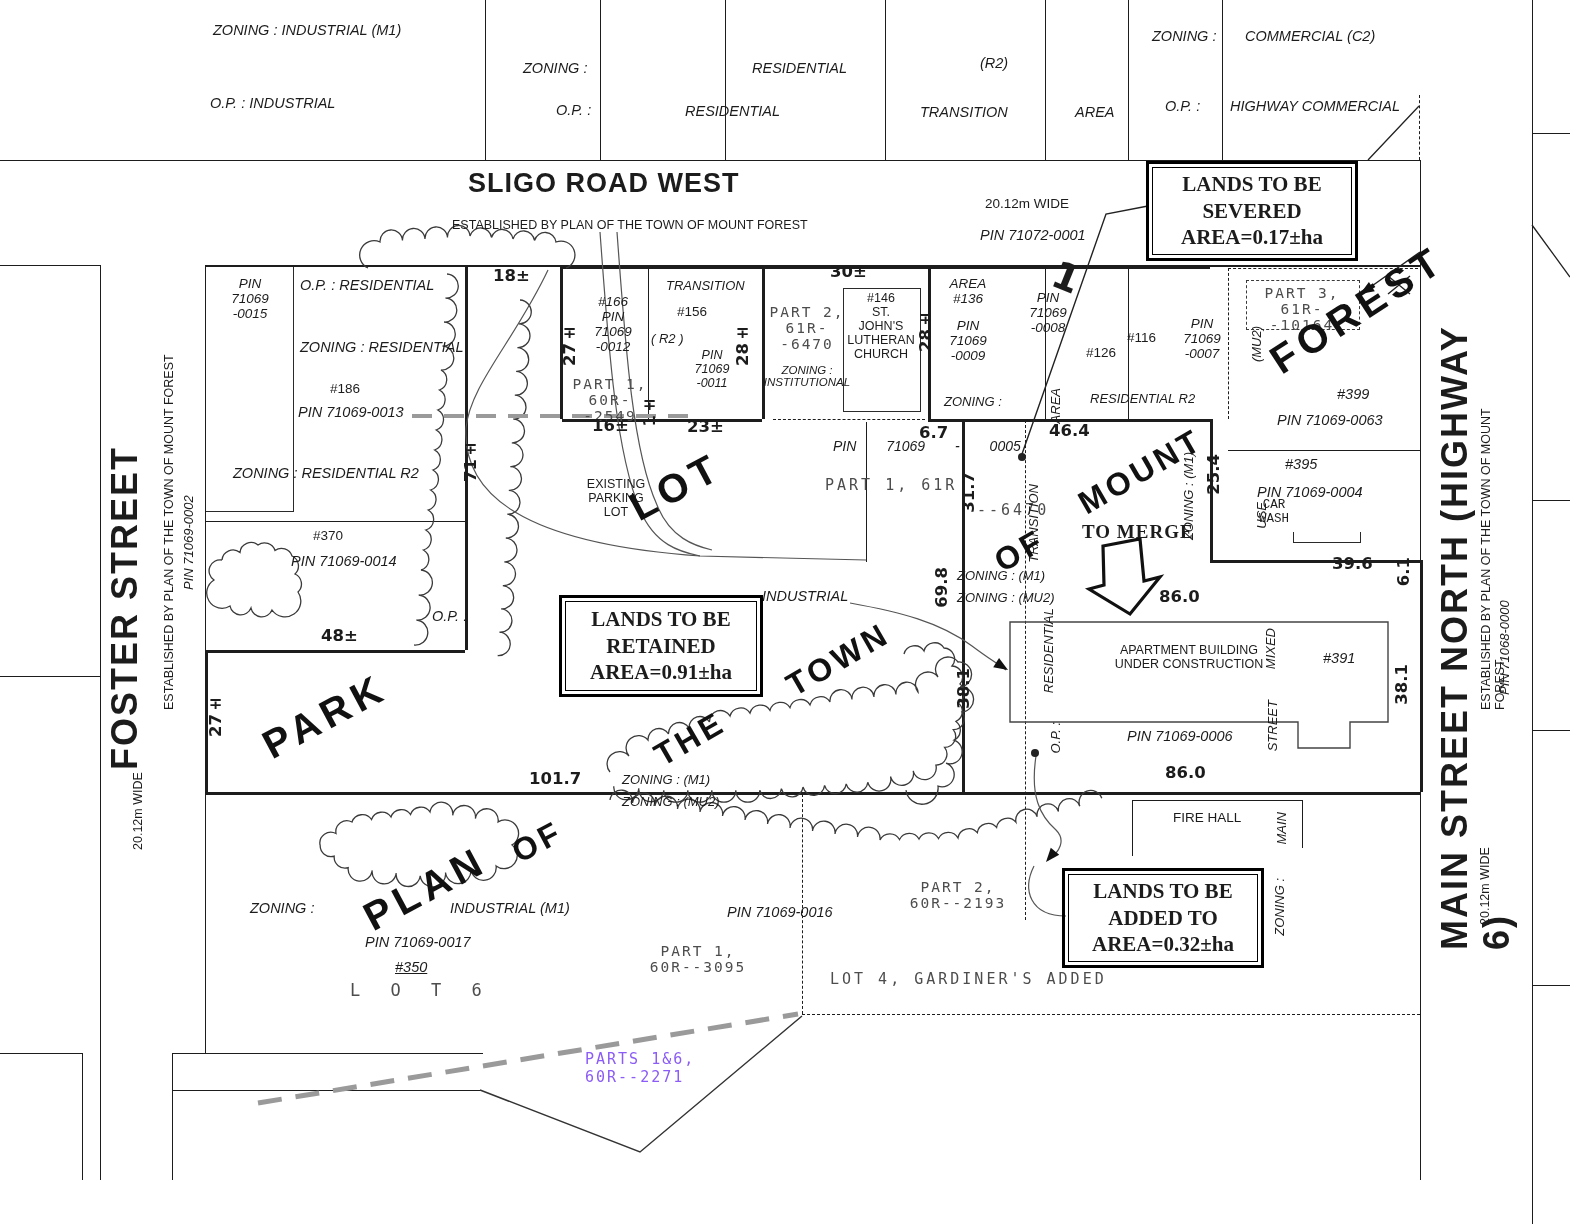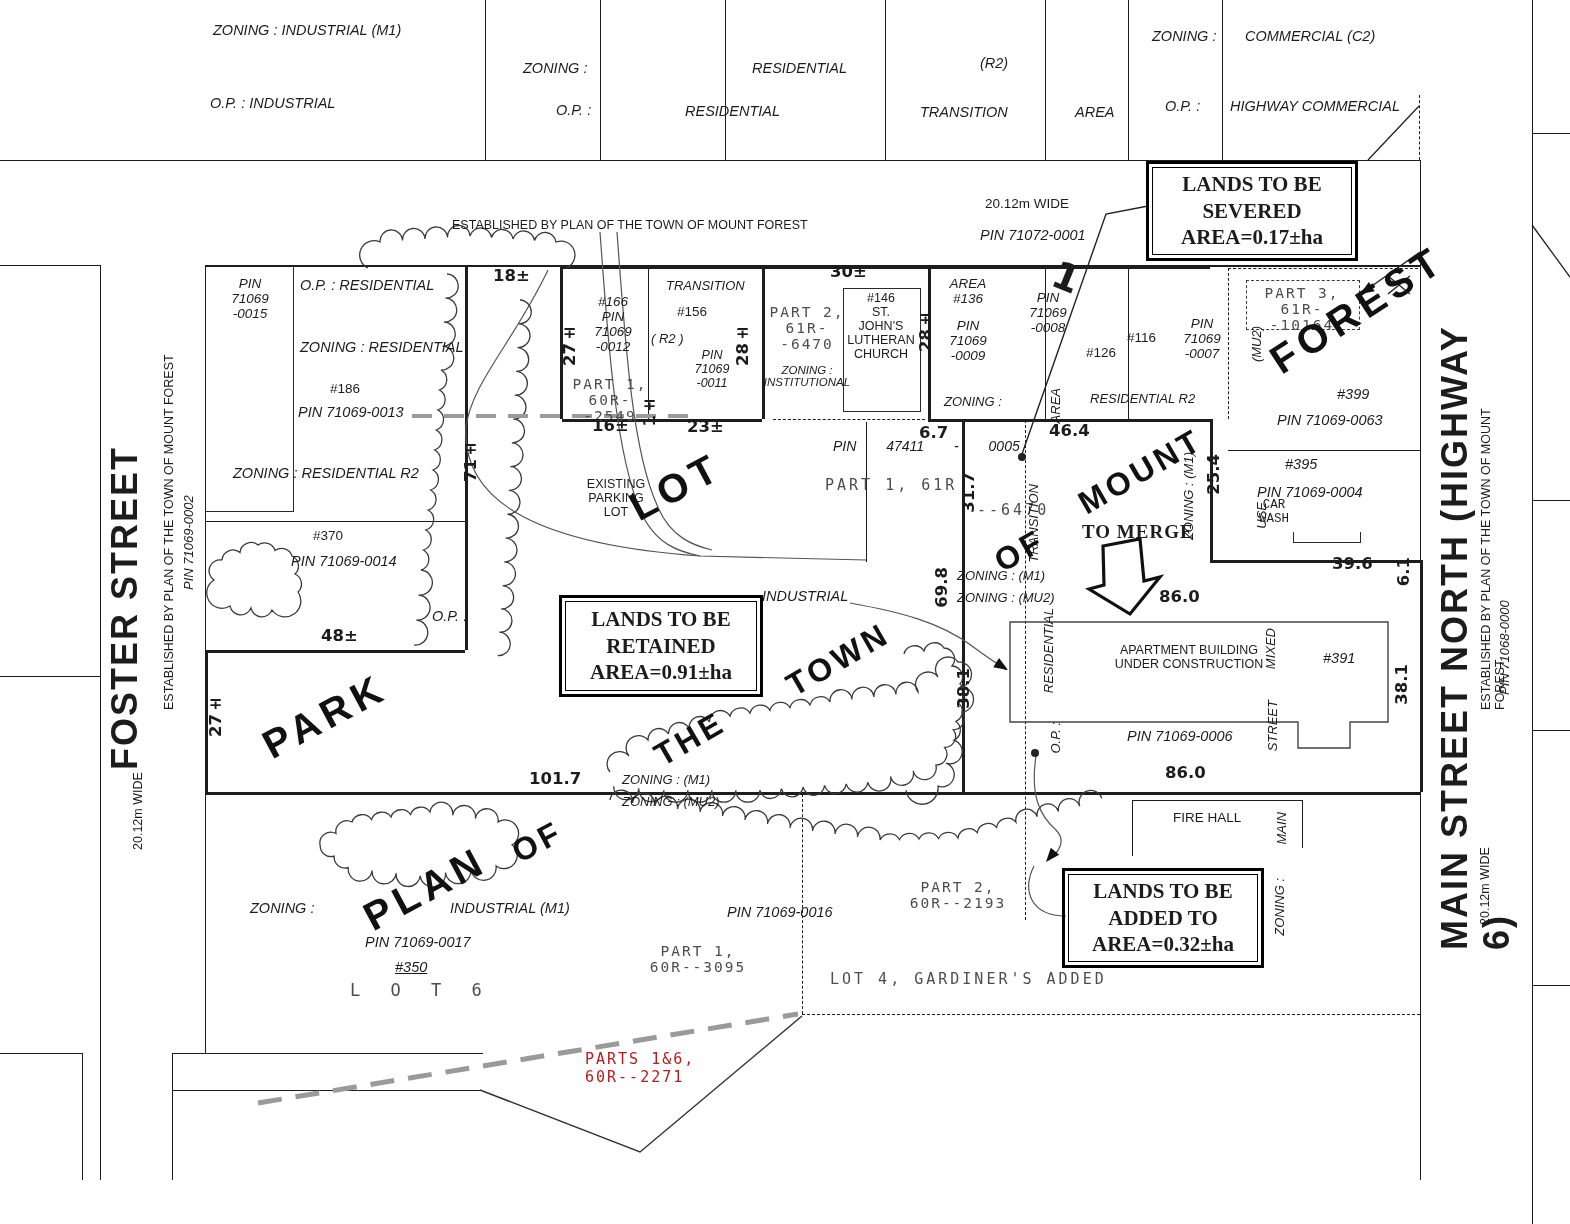--- a/index.html
+++ b/index.html
@@ -11,21 +11,21 @@
   .t-i2 {font:italic 13px "Liberation Sans",sans-serif}
   .t-ic {font:italic 13.5px "Liberation Sans",sans-serif;text-align:center}
   .t-ic2{font:italic 12.5px "Liberation Sans",sans-serif;text-align:center}
   .t-ic3{font:italic 11.5px "Liberation Sans",sans-serif;text-align:center}
   .t-c2 {font:12.5px "Liberation Sans",sans-serif;text-align:center}
   .t-b  {font:bold 16.5px "DejaVu Sans",sans-serif}
   .t-bv {font:bold 16.5px "DejaVu Sans",sans-serif;writing-mode:vertical-rl;transform:rotate(180deg)}
   .t-iv {font:italic 13px "Liberation Sans",sans-serif;writing-mode:vertical-rl;transform:rotate(180deg)}
   .t-sc {font:14.5px "DejaVu Sans Mono",monospace;color:#4d4d4d;letter-spacing:2px;text-align:center}
   .t-s2 {font:15px "DejaVu Sans Mono",monospace;color:#4d4d4d;letter-spacing:3px}
-  .t-s2m{font:15px "DejaVu Sans Mono",monospace;color:#b91c1c;letter-spacing:2px}
+  .t-s2m{font:15px "DejaVu Sans Mono",monospace;color:#8b5cf6;letter-spacing:2px}
   .t-s3 {font:17px "DejaVu Sans Mono",monospace;color:#4d4d4d;letter-spacing:10px}
   .t-wm {font:800 32px "Liberation Sans",sans-serif;color:#111;letter-spacing:4px}
   .t-wm2{font:800 40px "Liberation Sans",sans-serif;color:#111;letter-spacing:6px}
   .t-w1 {font:bold 38px "DejaVu Sans",sans-serif}
   .t-tm {font:bold 19px "Liberation Serif",serif;letter-spacing:1px}
   .t-isp{font:italic 14px "Liberation Sans",sans-serif;word-spacing:26px}
   .vt{position:absolute;writing-mode:vertical-rl;transform:rotate(180deg);color:#1c1c1c}
   .road-name{font:bold 36px "Liberation Sans",sans-serif;letter-spacing:2px}
   .road-sub{font:12.5px "Liberation Sans",sans-serif}
   .road-pin{font:italic 13px "Liberation Sans",sans-serif}
@@ -40,20 +40,21 @@
   .bracket{position:absolute;border-left:1.4px solid #2a2a2a;border-right:1.4px solid #2a2a2a;border-bottom:1.4px solid #2a2a2a}
   .note{position:absolute;font:17.5px "Liberation Sans",sans-serif;color:#2b2b2b;text-align:center;white-space:pre-line}
   svg{position:absolute;left:0;top:0;z-index:4;pointer-events:none}
   .lbl{z-index:5}
 </style>
 </head>
 <body>
 
 <div id="plan">
 
+  <div class="sligo-name lbl" style="left:468px;top:168px">SLIGO ROAD WEST</div>
   <div class="sligo-sub lbl" style="left:452px;top:218px">ESTABLISHED BY PLAN OF THE TOWN OF MOUNT FOREST</div>
 
   <div class="vt road-name" style="left:104px;top:330px;height:440px">FOSTER STREET</div>
   <div class="vt road-sub" style="left:162px;top:290px;height:420px">ESTABLISHED BY PLAN OF THE TOWN OF MOUNT FOREST</div>
   <div class="vt road-pin" style="left:181px;top:400px;height:190px">PIN 71069-0002</div>
   <div class="vt road-w" style="left:131px;top:730px;height:120px">20.12m WIDE</div>
 
   <div class="vt road-name" style="left:1434px;top:300px;height:650px">MAIN STREET NORTH (HIGHWAY 6)</div>
   <div class="vt road-sub" style="left:1479px;top:370px;height:340px">ESTABLISHED BY PLAN OF THE TOWN OF MOUNT FOREST</div>
   <div class="vt road-pin" style="left:1497px;top:525px;height:170px">PIN 71068-0000</div>
@@ -236,21 +237,21 @@
 -0007</div>
     <div class="lbl t-i2" style="left: 1090px; top: 391px;">RESIDENTIAL   R2</div>
     <div class="lbl t-sc" style="left: 1250px; top: 285px; width: 104px;">PART 3,
 61R--10164</div>
     <div class="lbl t-iv" style="left: 1249px; top: 326px;">(MU2)</div>
     <div class="lbl t-wm2" style="left: 1262px; top: 345px; transform: rotate(-33deg); transform-origin: left top;">FOREST</div>
     <div class="lbl t-i" style="left: 1337px; top: 386px;">#399</div>
     <div class="lbl t-i" style="left: 1277px; top: 412px;">PIN 71069-0063</div>
     <div class="lbl t-b" style="left: 919px; top: 423px; text-align: center;">6.7</div>
     <div class="lbl t-b" style="left: 1049px; top: 421px;">46.4</div>
-    <div class="lbl t-isp" style="left: 833px; top: 438px;">PIN 47411 - 0005</div>
+    <div class="lbl t-isp" style="left: 833px; top: 438px;">PIN 71069 - 0005</div>
     <div class="lbl t-c2" style="left: 574px; top: 477px; width: 84px;">EXISTING
 PARKING
 LOT</div>
     <div class="lbl t-wm2" style="left: 622px; top: 490px; transform: rotate(-28deg); transform-origin: left top;">LOT</div>
     <div class="lbl t-s2" style="left: 825px; top: 476px;">PART 1, 61R</div>
     <div class="lbl t-s2" style="left: 977px; top: 501px;">--6470</div>
     <div class="lbl t-bv" style="left: 959px; top: 472px;">31.7</div>
     <div class="lbl t-bv" style="left: 932px; top: 567px;">69.8</div>
     <div class="lbl t-iv" style="left: 1026px; top: 484px;">TRANSITION</div>
     <div class="lbl t-wm" style="left: 988px; top: 548px; transform: rotate(-30deg); transform-origin: left top;">OF</div>

